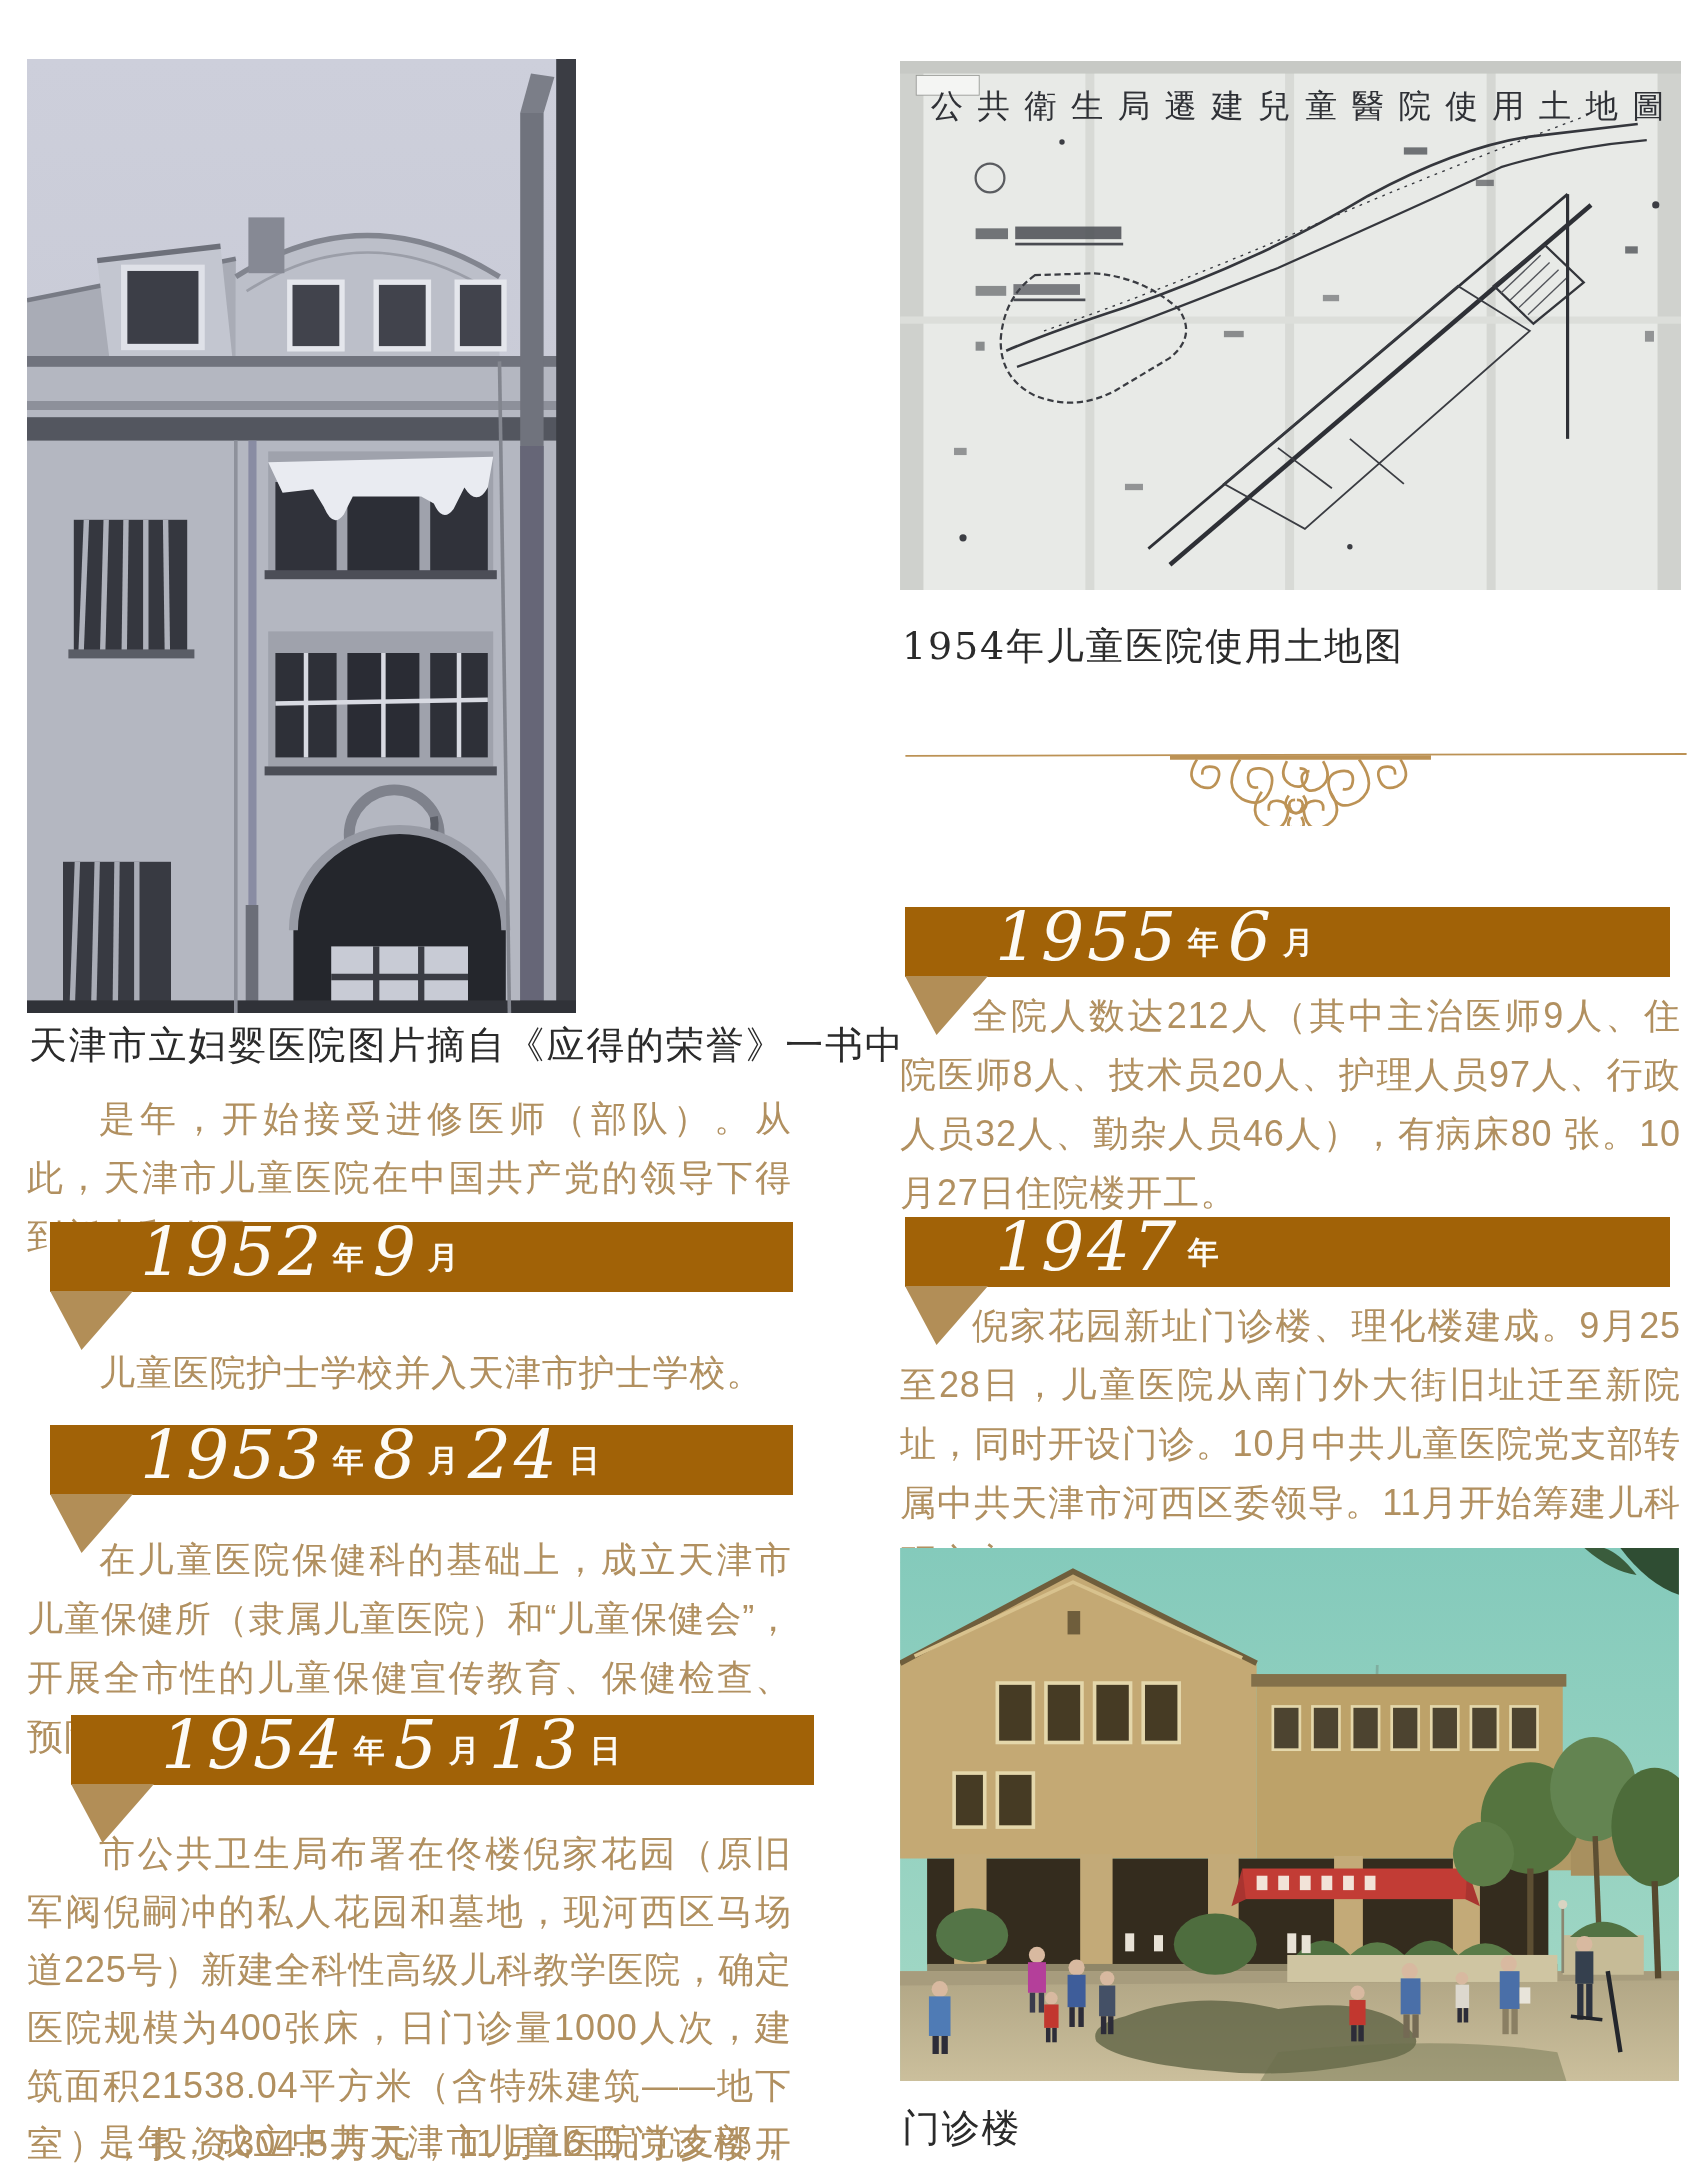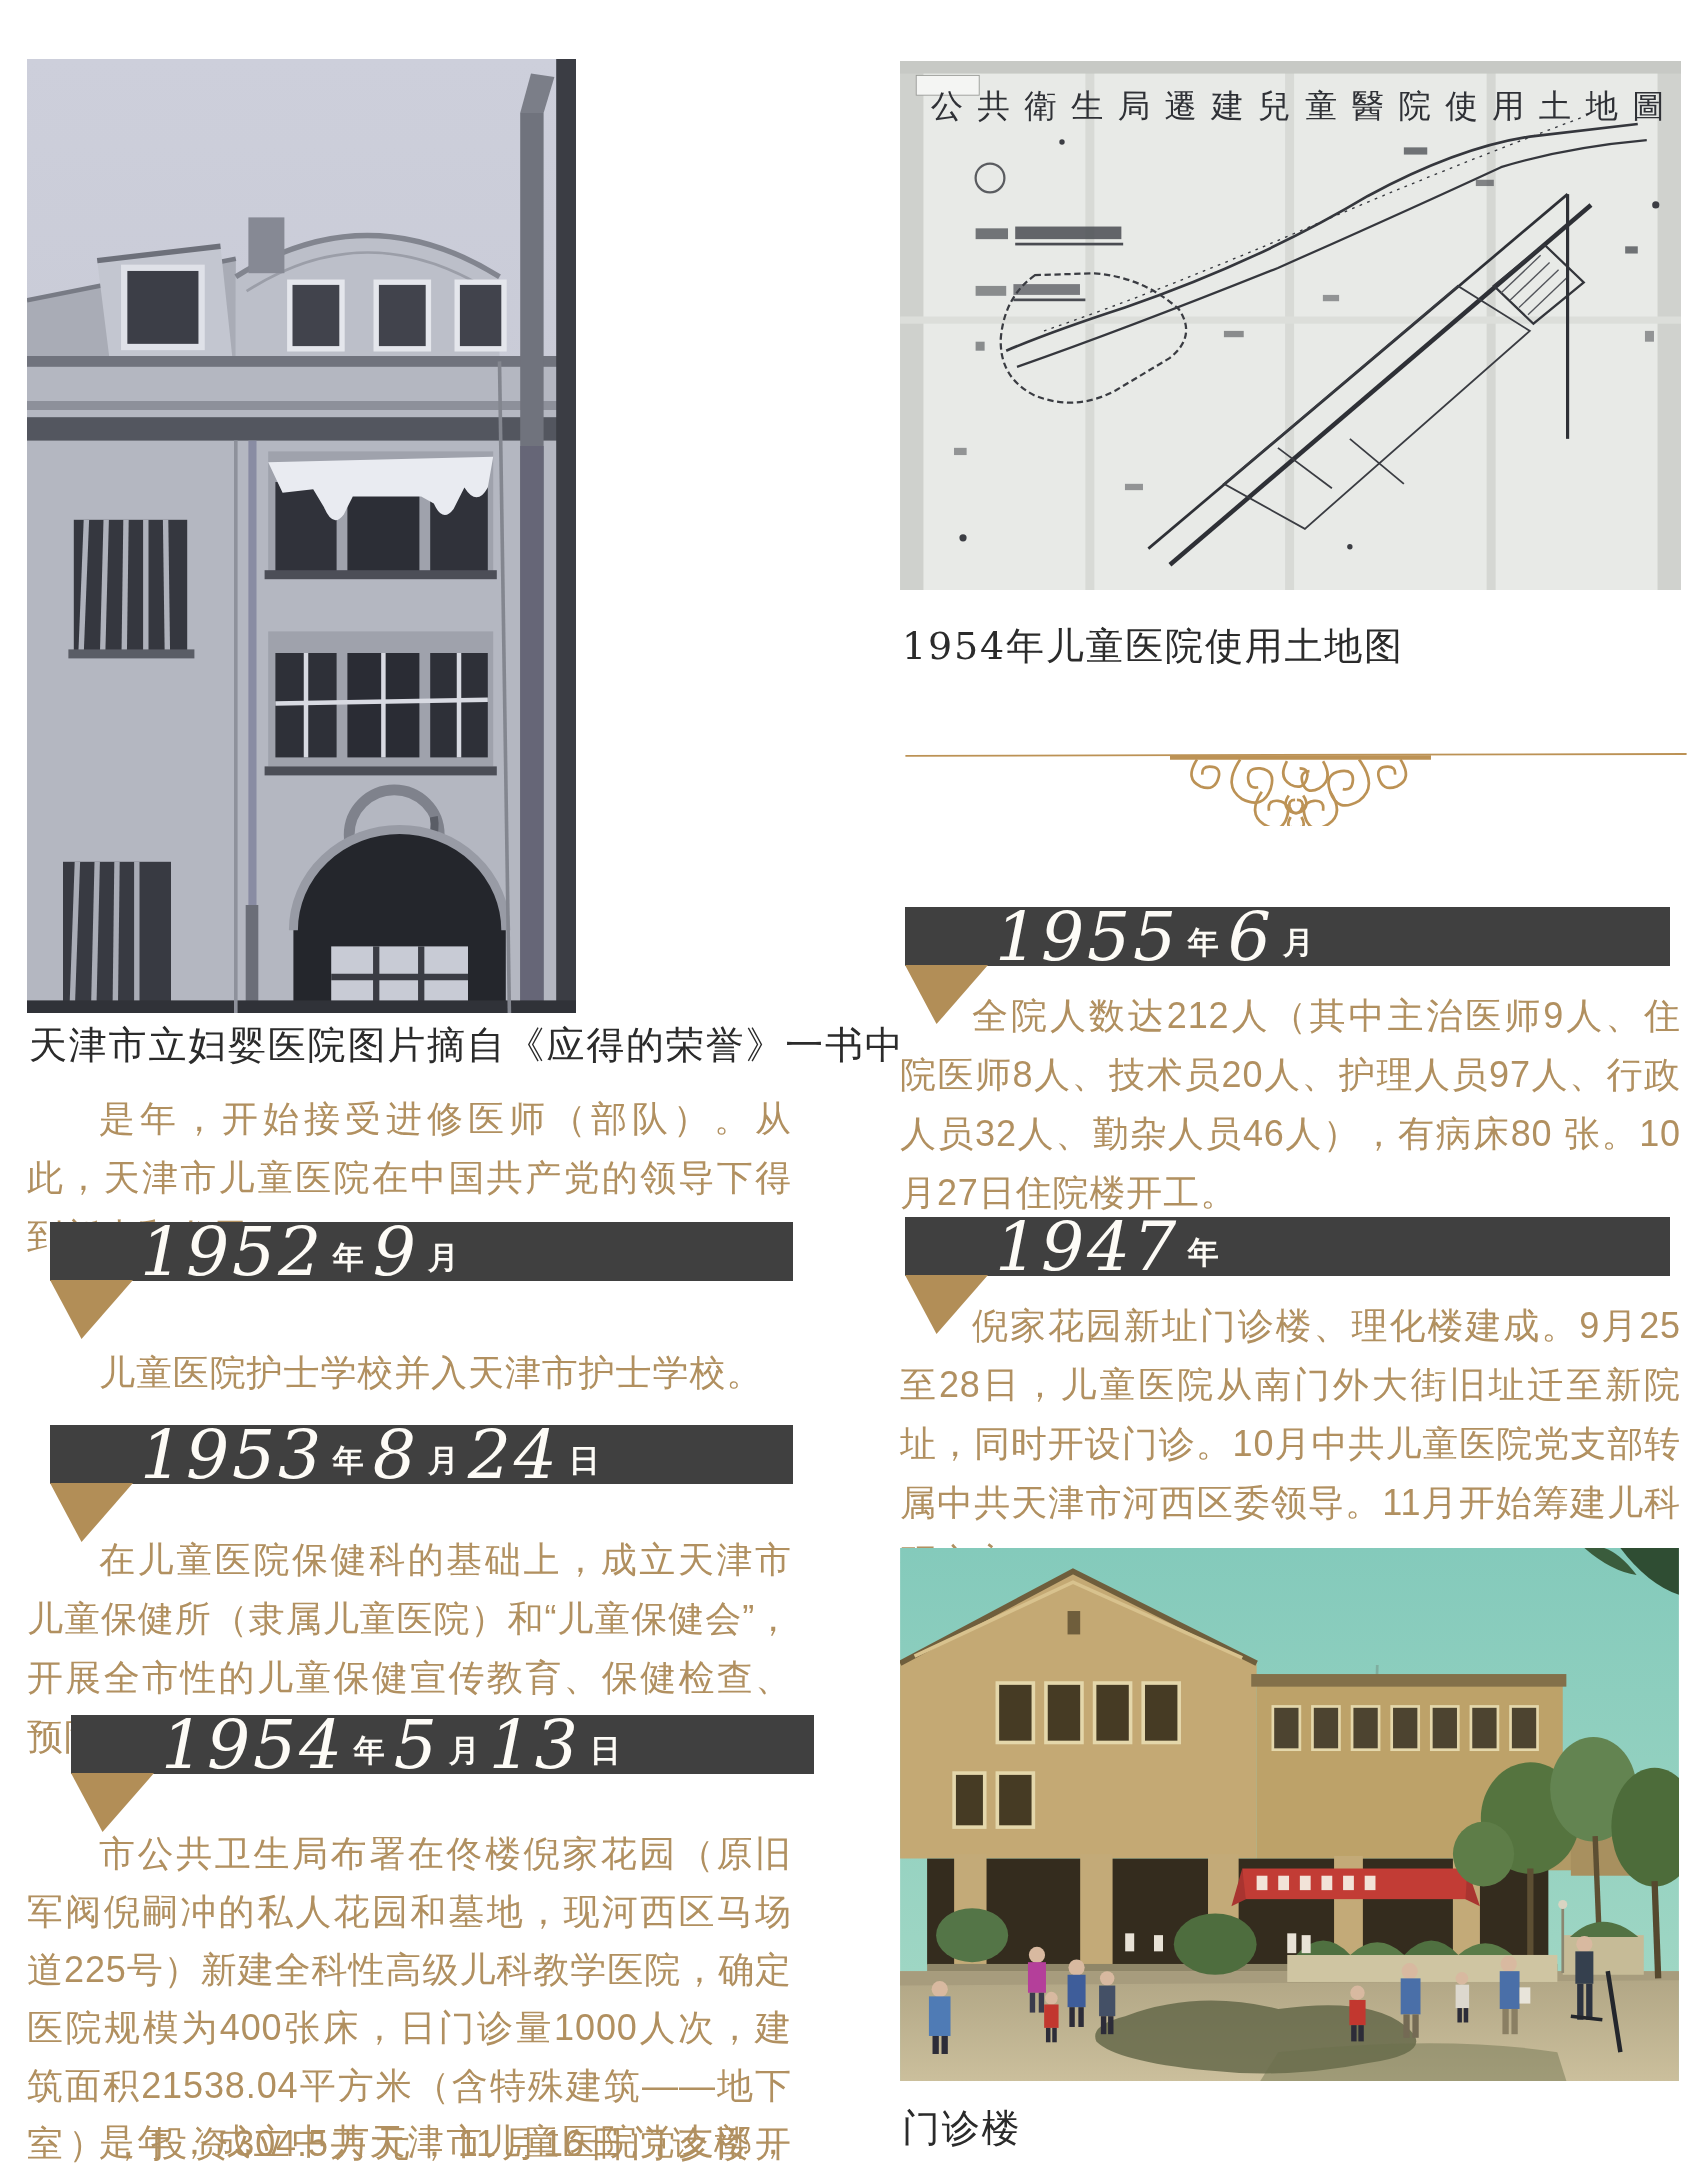--- a/index.html
+++ b/index.html
@@ -6,21 +6,21 @@
   #page{position:relative;width:1701px;height:2180px;background:#ffffff;overflow:hidden;
         font-family:"Liberation Sans",sans-serif;}
   .abs{position:absolute;}
   
   .body-text{margin:0;width:765px;font-size:36px;line-height:59px;color:#b19060;
              text-align:justify;text-indent:2em;letter-spacing:0.9px;}
   .right .body-text{width:781px;}
   
   .caption{margin:0;font-family:"DejaVu Serif",serif;font-size:38px;color:#2b2b2b;letter-spacing:1.8px;}
   
-  .banner{position:absolute;height:59px;background:#404040;display:flex;align-items:flex-start;
+  .banner{position:absolute;height:70px;background:#a16207;display:flex;align-items:flex-start;
           padding-left:90px;box-sizing:border-box;}
   .banner .num{font-family:"DejaVu Serif",serif;font-style:italic;font-size:68px;line-height:56px;
                color:#fdfbf6;letter-spacing:2.7px;position:relative;top:1.8px;}
   .banner .unit{font-size:31px;color:#fdfbf6;line-height:31px;margin:20px 9px 0 9px;font-weight:bold;}
   .banner .tail{position:absolute;left:0;top:100%;margin-top:-0.9px;width:83px;height:59px;
                 background:#b28e57;clip-path:polygon(0 0,100% 0,38% 100%);}
   .photo-frame{position:absolute;overflow:hidden;}
   svg{display:block;}
 </style>
 </head>

